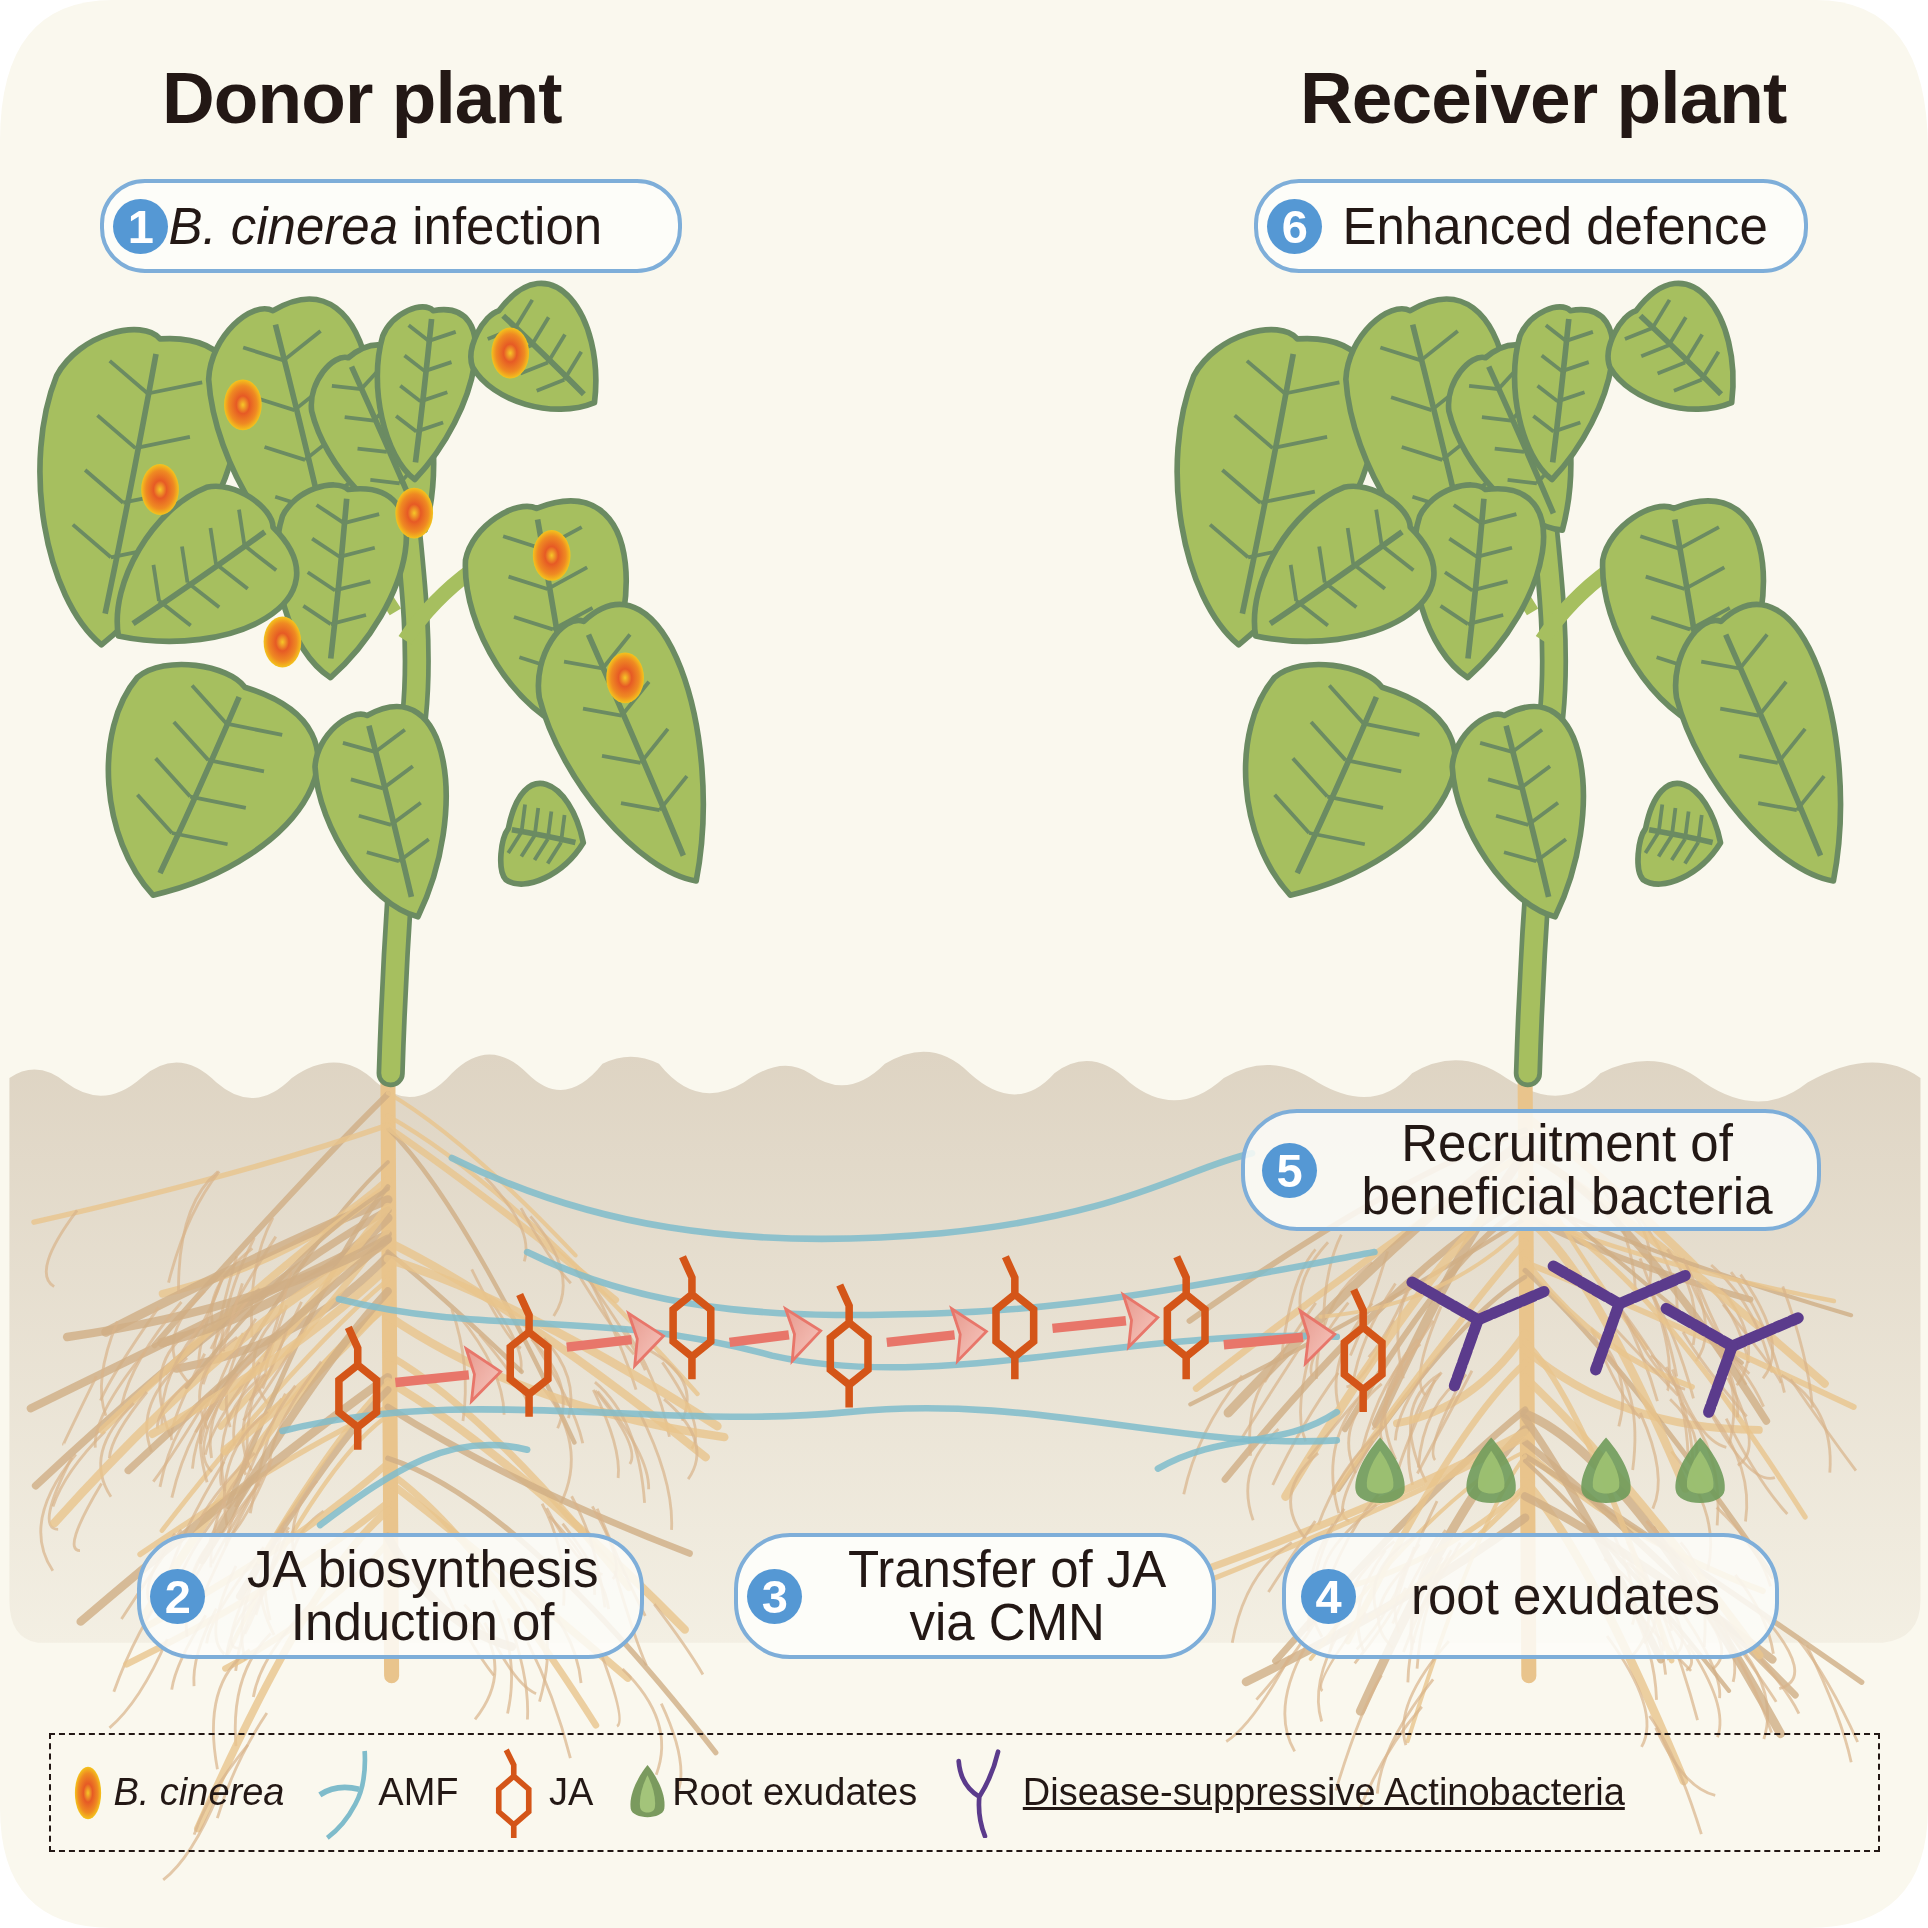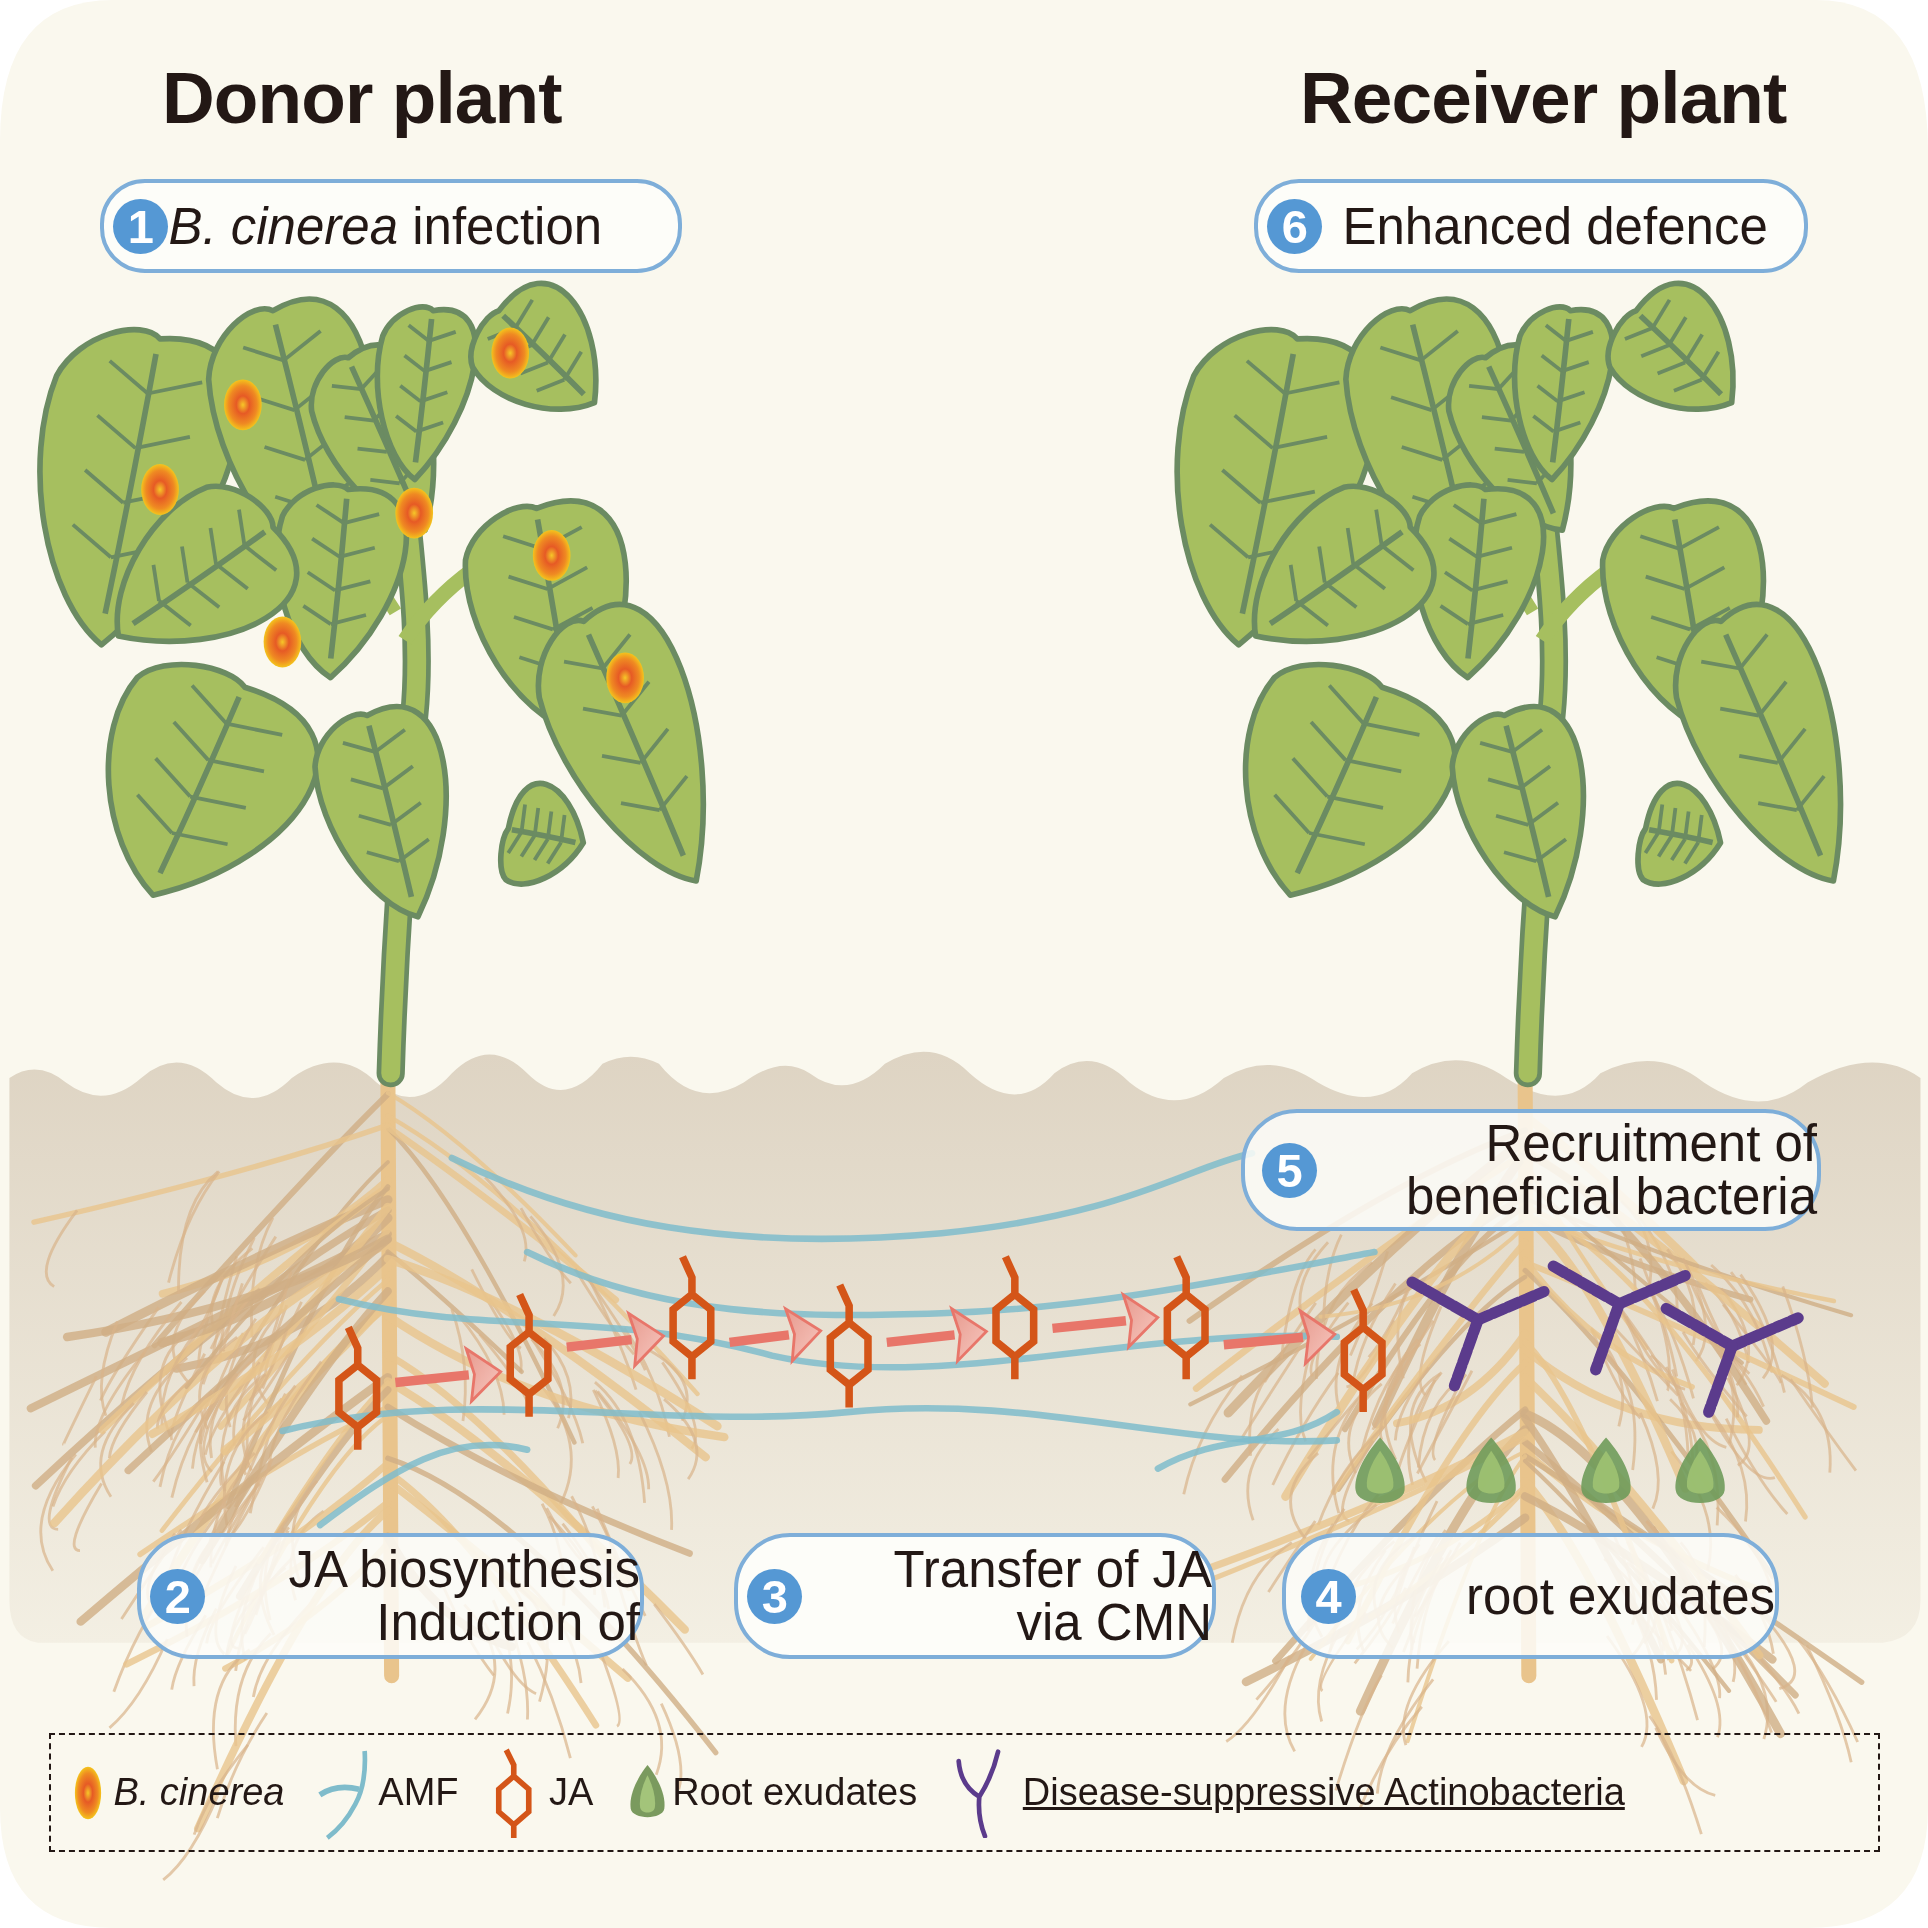--- a/index.html
+++ b/index.html
@@ -3,21 +3,21 @@
 <meta charset="utf-8">
 <style>
   html,body{margin:0;padding:0;background:#ffffff;}
   body{width:1928px;height:1928px;position:relative;overflow:hidden;font-family:"Liberation Sans",sans-serif;}
   #stage{position:absolute;left:0;top:0;width:1716px;height:1928px;}
   .heading{position:absolute;font-weight:bold;font-size:73px;color:#231815;white-space:nowrap;letter-spacing:-0.9px;}
   .pill{position:absolute;background:#fdfdf9;border:4.7px solid #7eaed9;border-radius:56px;box-sizing:border-box;display:flex;align-items:center;}
   .pill.single{border-radius:45px;}
   .badge{width:55px;height:55px;border-radius:50%;background:#5598d4;color:#fff;font-weight:bold;font-size:47px;display:flex;align-items:center;justify-content:center;flex:none;}
   .pill-text{color:#231815;font-size:51px;line-height:53px;white-space:nowrap;}
-  .pill-text.center{text-align:right;flex:1;}
+  .pill-text.center{text-align:center;flex:1;}
   .pill-text i{font-style:italic;}
   .legend{position:absolute;left:49px;top:1733px;width:1831px;height:119px;border:2.8px dashed #231815;box-sizing:border-box;display:flex;align-items:center;}
   .legend-item{display:flex;align-items:center;margin-right:34px;}
   .legend-label{font-size:38px;color:#231815;white-space:nowrap;}
   .legend-label.italic{font-style:italic;}
 </style>
 </head>
 <body>
 
 <div id="stage">

